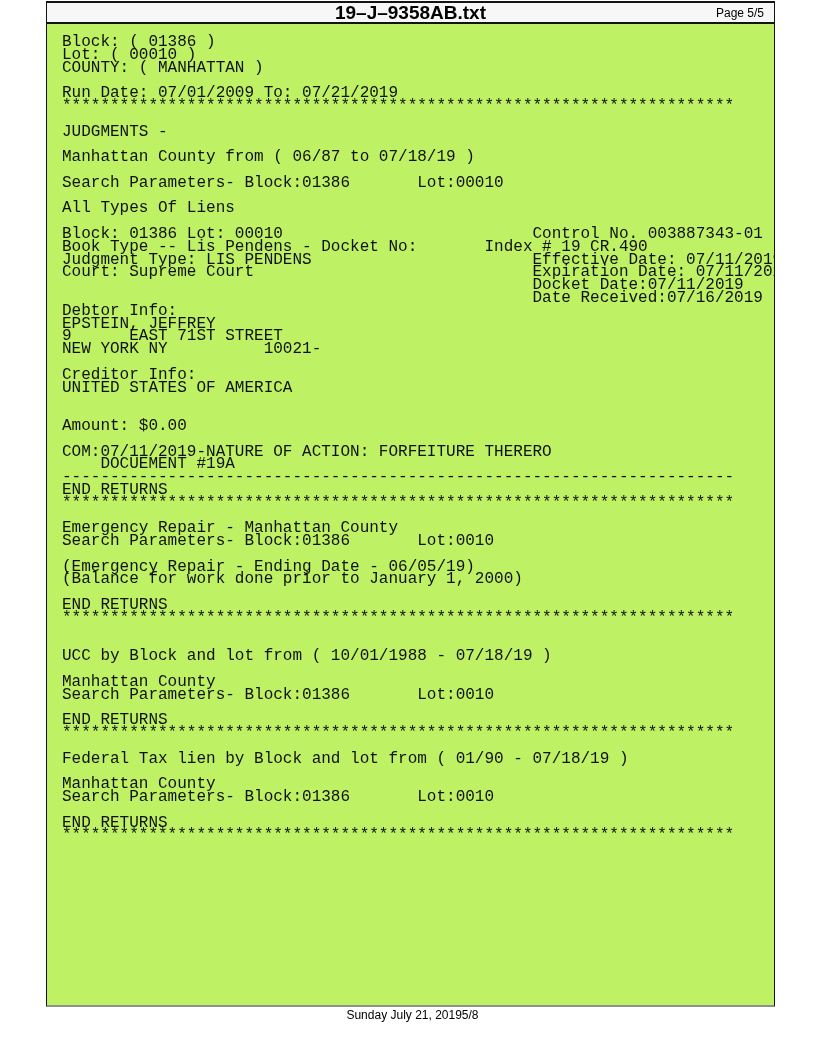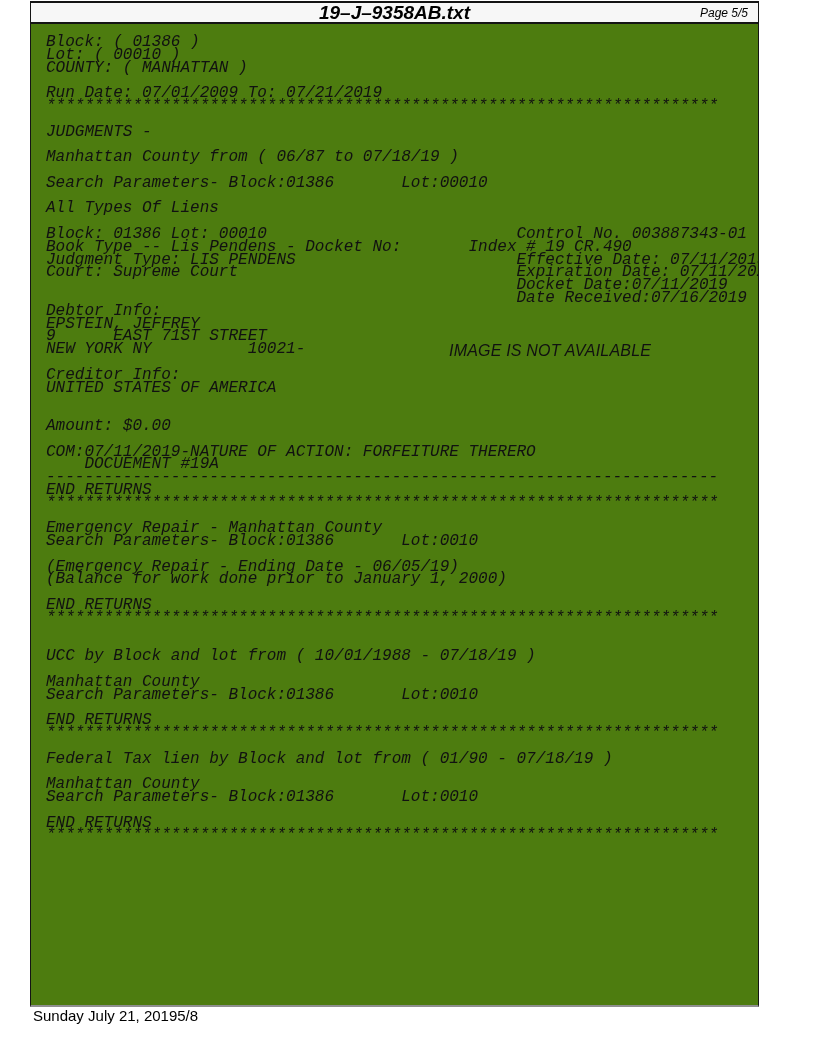--- a/index.html
+++ b/index.html
@@ -13,30 +13,29 @@
     color: #000000;
   }
   .page {
     position: relative;
     width: 816px;
     height: 1056px;
     background: #ffffff;
   }
   .doc-frame {
     position: absolute;
-    left: 30px;
+    left: 46px;
     top: 1px;
     width: 727px;
     height: 1002px;
     border: 1px solid #141414;
     border-top-width: 2px;
     border-bottom: 2px solid #8f8f8f;
-    background: #4d7c0f;
+    background: #bef264;
     box-sizing: content-box;
-    font-style: italic;
   }
   .doc-header {
     position: relative;
     height: 19px;
     background: #f7f7f7;
     border-bottom: 2px solid #141414;
   }
   .doc-title {
     position: absolute;
     left: 0;
@@ -76,26 +75,26 @@
     position: absolute;
     left: 418px;
     top: 318px;
     font-size: 16px;
     letter-spacing: 0.2px;
     color: #111111;
     white-space: nowrap;
   }
   .doc-footer {
     position: absolute;
-    left: 33px;
+    left: 48px;
     top: 1007px;
     width: 729px;
     display: flex;
-    justify-content: flex-start;
-    font-size: 15px;
+    justify-content: center;
+    font-size: 12px;
     line-height: 17px;
     color: #000000;
   }
 </style>
 </head>
 <body>
 
 <div class="page">
 
   <div class="doc-frame">
@@ -162,21 +161,20 @@
 END RETURNS
 **********************************************************************
 
 Federal Tax lien by Block and lot from ( 01/90 - 07/18/19 )
 
 Manhattan County
 Search Parameters- Block:01386       Lot:0010
 
 END RETURNS
 **********************************************************************</pre>
-      <div class="image-unavailable">IMAGE IS NOT AVAILABLE</div>
     </div>
 
   </div>
 
   <div class="doc-footer">
     <span>Sunday July 21, 2019</span>
     <span>5/8</span>
   </div>
 
 </div>

